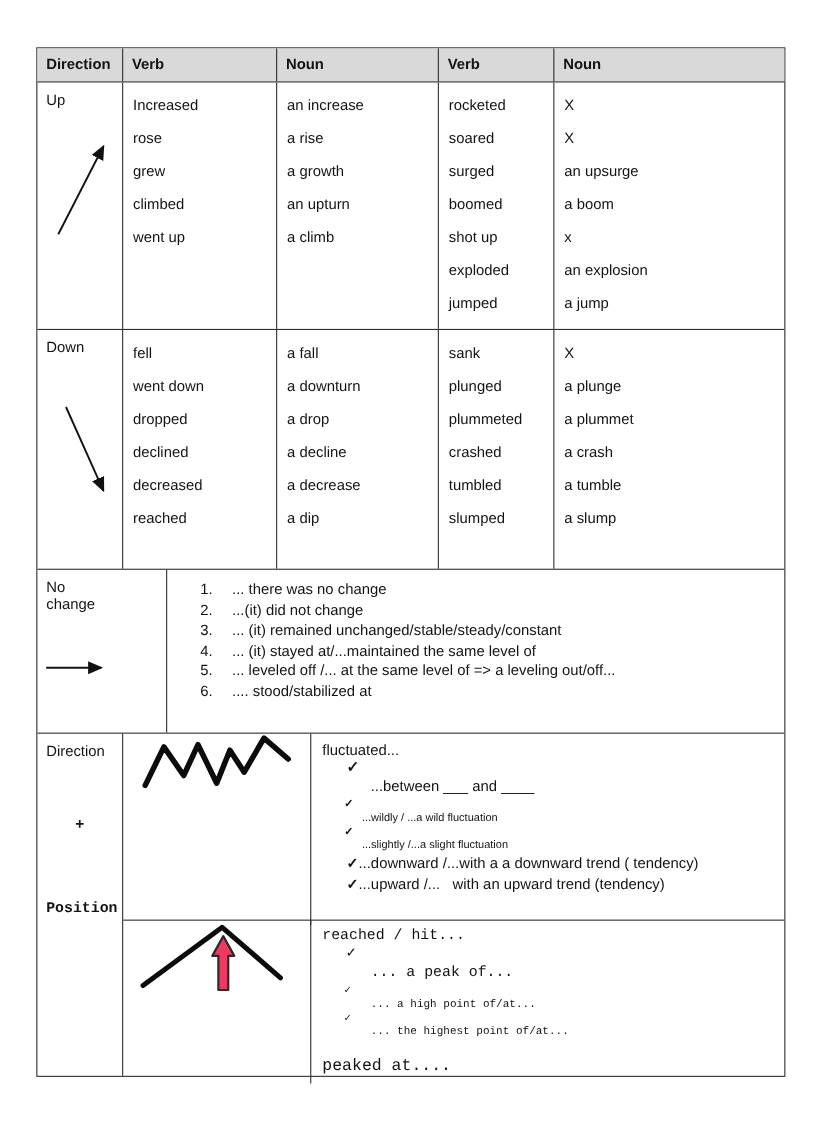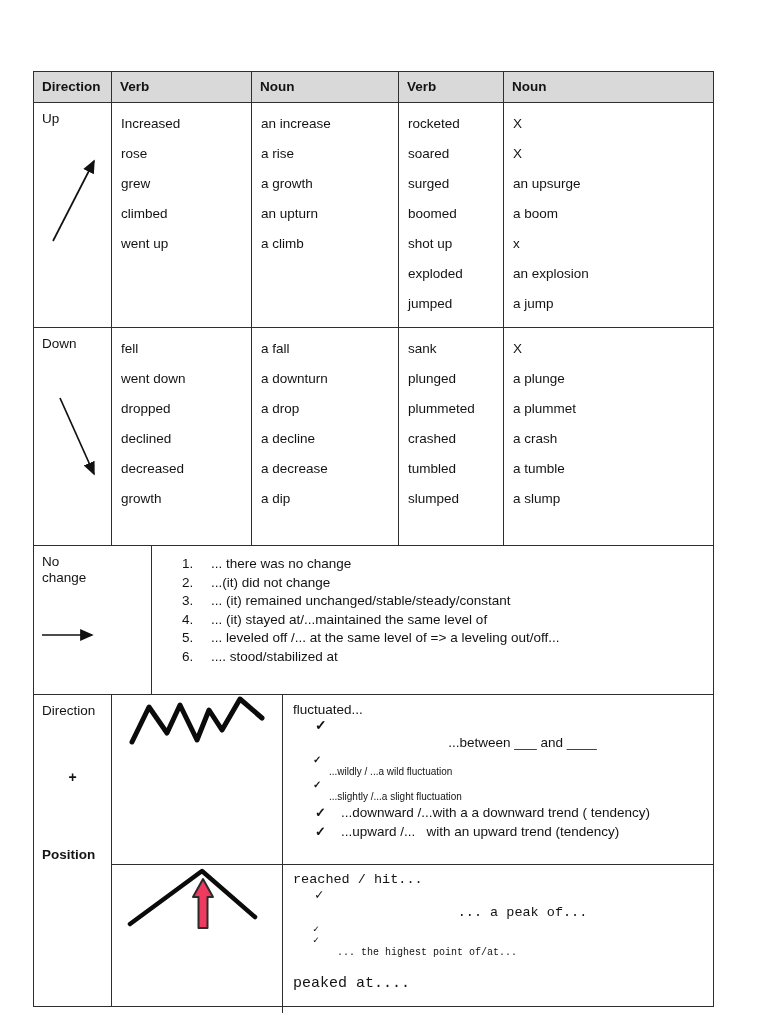--- a/index.html
+++ b/index.html
@@ -3,21 +3,21 @@
 <meta charset="utf-8">
 <style>
   html,body{margin:0;padding:0;}
   body{
     width:758px;height:1024px;background:#ffffff;position:relative;
     font-family:"Liberation Sans", sans-serif;color:#131313;
     -webkit-font-smoothing:antialiased;
   }
   *{box-sizing:border-box;}
   .tbl{
-    position:absolute;left:33px;top:71px;width:681px;
+    position:absolute;left:33px;top:43px;width:681px;
     border:1.5px solid #2e2e2e;
   }
   .row{display:grid;}
   .row + .row{border-top:1.5px solid #2e2e2e;}
   .cols5{grid-template-columns:77px 140px 147px 105px 212px;}
   .cols2{grid-template-columns:77px 602px;}
   .subcols{display:grid;grid-template-columns:170px 430px;}
   .cell + .cell{border-left:1.2px solid #2e2e2e;}
   .header-row{background:#d9d9d9;height:30px;}
   .hcell{font-weight:bold;font-size:13.5px;padding:7px 0 0 8px;}
@@ -30,33 +30,33 @@
   .dcell svg{position:absolute;left:0;top:0;}
   .wordcol{padding-top:5px;}
   .line{height:30px;display:flex;align-items:center;padding-left:9px;font-size:13.5px;}
   
   .nc-list{padding:9px 6px 0 30px;}
   .nc-item{display:flex;font-size:13.5px;line-height:18.5px;}
   .nc-num{width:29px;flex:none;}
   
   .bt-label{position:relative;}
   .bt-plus{font-weight:bold;font-size:14px;text-align:center;margin-top:50px;}
-  .bt-pos{font-weight:bold;font-size:13.5px;padding:0 0 0 8px;margin-top:62px;}
+  .bt-pos{font-weight:bold;font-size:13.5px;padding:0 0 0 8px;margin-top:62px;font-family:Liberation Mono, monospace;}
   .sub1{height:169px;}
   .sub2{height:118px;border-top:1.2px solid #2e2e2e;font-family:Liberation Mono, monospace;}
   .icon-cell{position:relative;}
   .txt-cell{border-left:1.2px solid #2e2e2e;padding:6px 4px 0 10px;}
   .fl-title{font-size:13.5px;line-height:17px;}
   .chk-lg{margin-left:22px;font-weight:bold;font-size:14px;line-height:15px;}
   .chk-sm{margin-left:20px;font-size:10px;line-height:11px;font-weight:bold;}
-  .t-lg{margin-left:44px;font-size:13.5px;line-height:18px;white-space:pre-wrap;margin-top:1px;margin-bottom:2px;text-align:center;}
+  .t-lg{margin-left:44px;font-size:13.5px;line-height:18px;white-space:pre-wrap;margin-top:1px;margin-bottom:2px;}
   .t-sm{margin-left:36px;font-size:10px;line-height:13px;white-space:pre-wrap;margin-bottom:1px;}
   .chk-row{display:flex;margin-left:22px;line-height:18px;margin-top:1px;}
   .chk-row .chk-i{font-weight:bold;font-size:13px;}
-  .chk-row .t-inline{margin-left:15px;font-size:13.5px;white-space:pre-wrap;}
+  .chk-row .t-inline{font-size:13.5px;white-space:pre-wrap;}
   .pk-footer{font-size:15px;margin-top:16px;}
 </style>
 </head>
 <body>
 
 <div class="tbl">
 
   <div class="row cols5 header-row">
     <div class="cell hcell">Direction</div>
     <div class="cell hcell">Verb</div>
@@ -122,21 +122,21 @@
           </defs>
         <line x1="26" y1="70" x2="60" y2="146" stroke="#111" stroke-width="1.7" marker-end="url(#mdn)"></line>
       </svg>
     </div>
     <div class="cell wordcol">
       <div class="line">fell</div>
       <div class="line">went down</div>
       <div class="line">dropped</div>
       <div class="line">declined</div>
       <div class="line">decreased</div>
-      <div class="line">growth</div>
+      <div class="line">reached</div>
     </div>
     <div class="cell wordcol">
       <div class="line">a fall</div>
       <div class="line">a downturn</div>
       <div class="line">a drop</div>
       <div class="line">a decline</div>
       <div class="line">a decrease</div>
       <div class="line">a dip</div>
     </div>
     <div class="cell wordcol">
@@ -235,20 +235,21 @@
           <svg width="170" height="143">
             <polyline points="18,59 90,6 143,52" fill="none" stroke="#0b0b0b" stroke-width="4.5" stroke-linecap="round" stroke-linejoin="round"></polyline>
             <polygon points="91,14 101,32 95.5,32 95.5,63 86.5,63 86.5,32 81,32" fill="#ee3a5e" stroke="#2b2b2b" stroke-width="2" stroke-linejoin="round"></polygon>
           </svg>
         </div>
         <div class="txt-cell">
           <div class="fl-title">reached / hit...</div>
           <div class="chk-lg">✓</div>
           <div class="t-lg">... a peak of...</div>
           <div class="chk-sm">✓</div>
+          <div class="t-sm" style="margin-left:44px">... a high point of/at...</div>
           <div class="chk-sm">✓</div>
           <div class="t-sm" style="margin-left:44px">... the highest point of/at...</div>
           <div class="pk-footer">peaked at....</div>
         </div>
       </div>
 
     </div>
   </div>
 
 </div>

